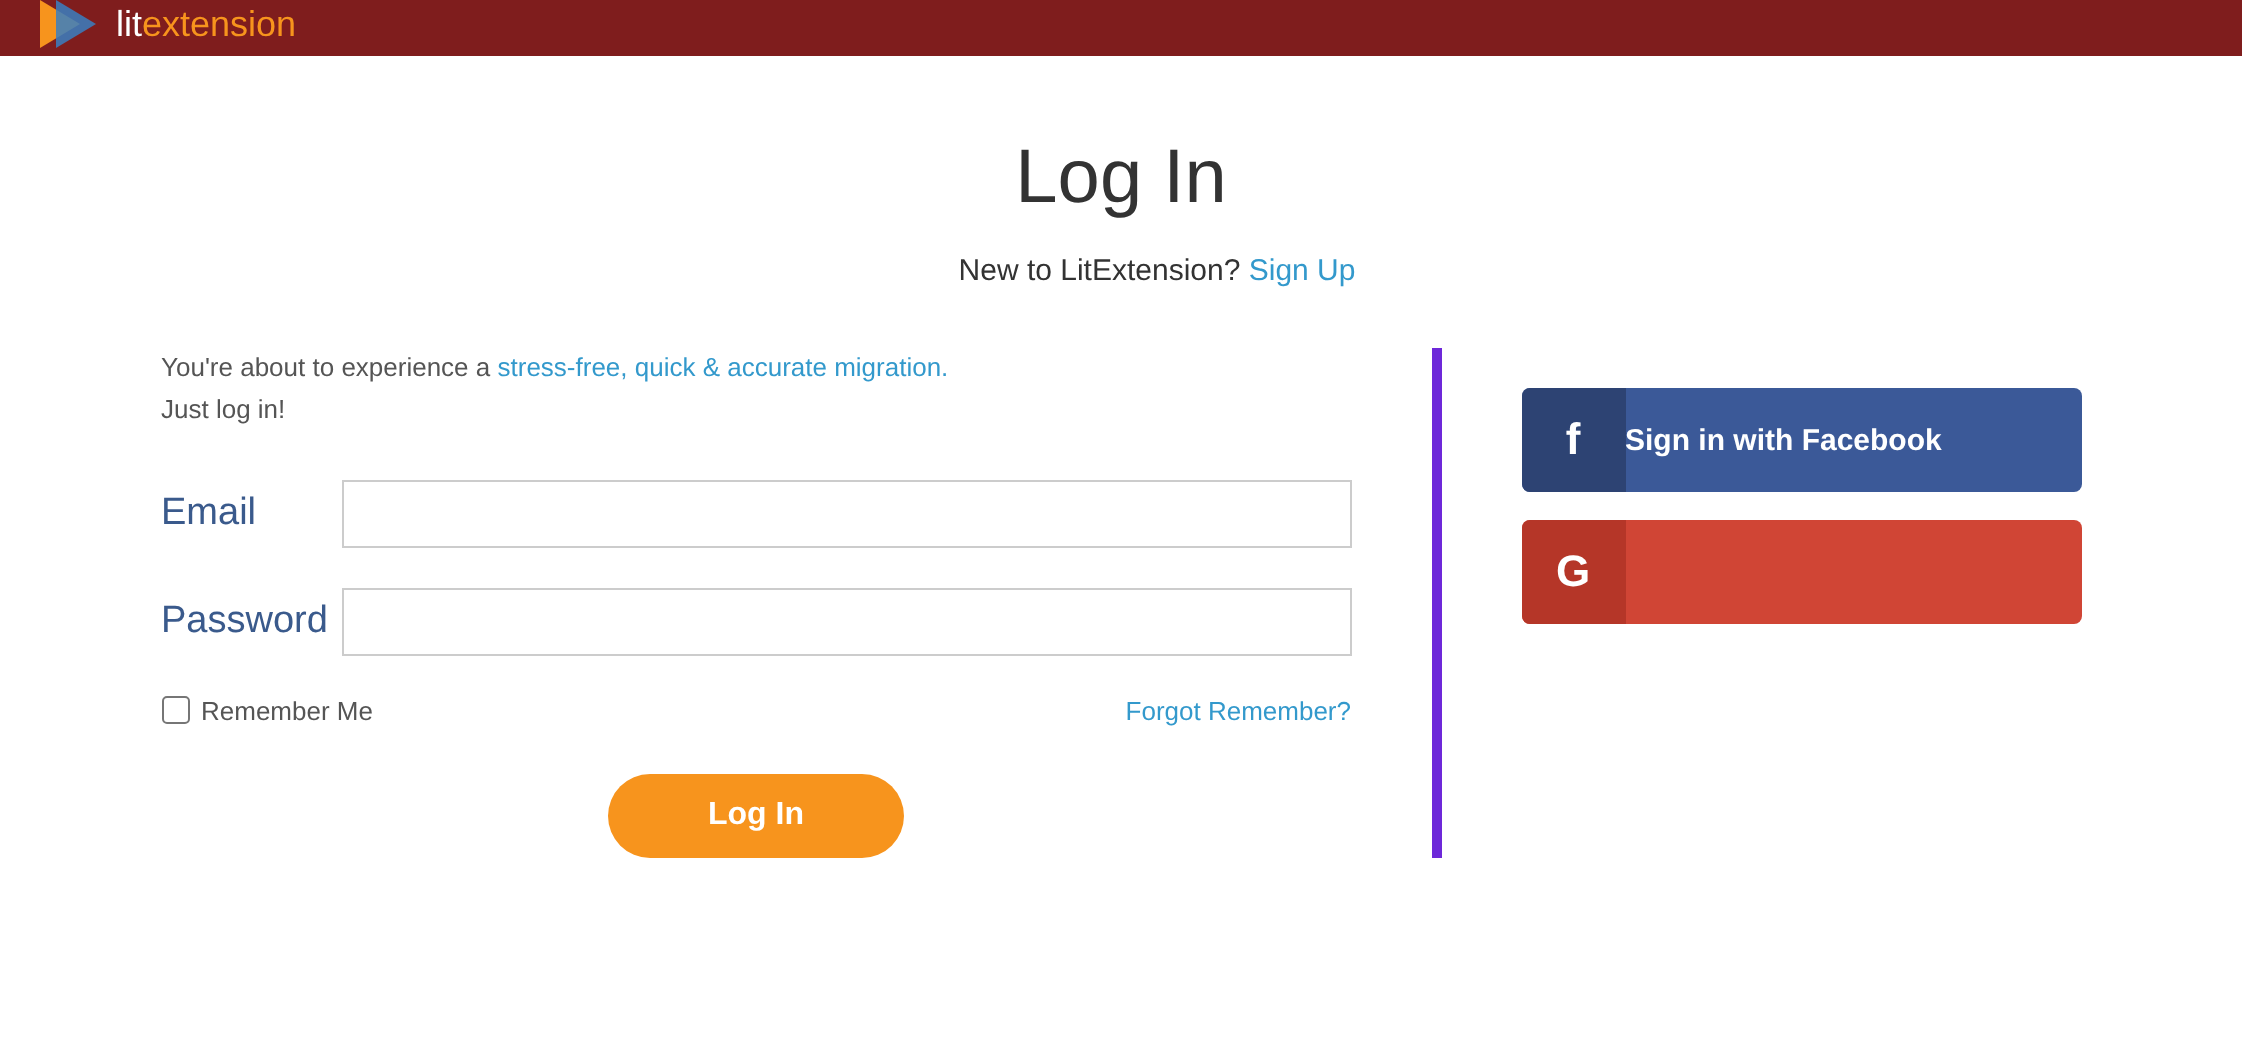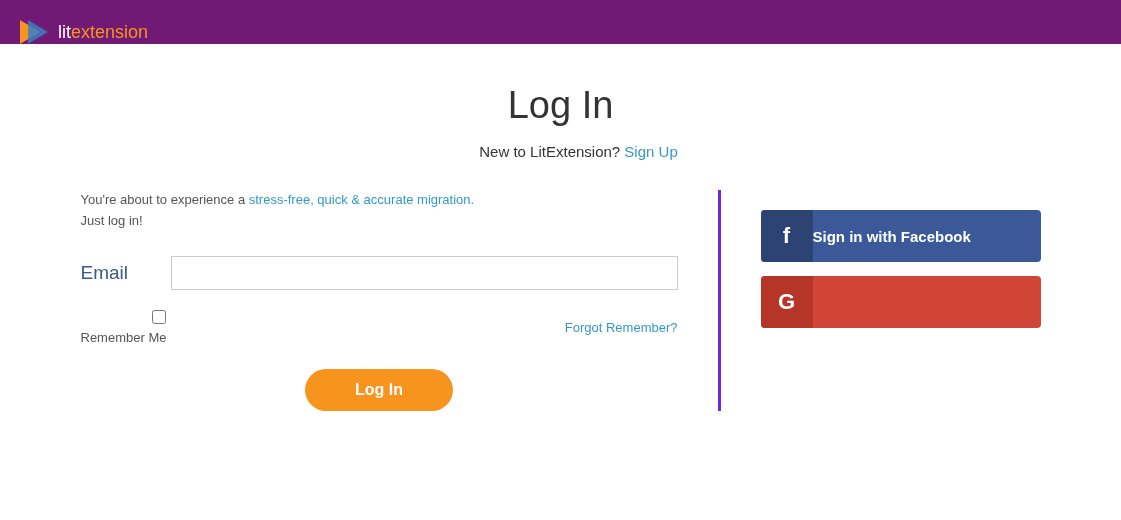--- a/index.html
+++ b/index.html
@@ -1,23 +1,23 @@
 <!DOCTYPE html>
 <html><head>
   <meta charset="utf-8">
   <style>
     * { box-sizing: border-box; margin: 0; padding: 0; }
     body { font-family: Arial, sans-serif; background: #fff; color: #333; }
 
     
     .header {
-      background: #701a75;
-      height: 44px;
-      display: flex;
-      align-items: flex-end;
+      background: #7f1d1d;
+      height: 28px;
+      display: flex;
+      align-items: flex-start;
       padding: 0 20px;
     }
     .logo {
       display: flex;
       align-items: center;
       gap: 6px;
     }
     .logo-icon {
       width: 32px;
       height: 24px;
@@ -67,21 +67,21 @@
       width: 960px;
       max-width: 100%;
       gap: 40px;
       align-items: flex-start;
     }
 
     
     .form-column {
       flex: 1;
       padding-right: 40px;
-      border-right: 3px solid #6d28d9;
+      border-right: 5px solid #6d28d9;
     }
 
     .tagline {
       font-size: 13px;
       color: #555;
       margin-bottom: 24px;
       line-height: 1.6;
     }
     .tagline span.highlight {
       color: #3399cc;
@@ -109,25 +109,24 @@
 
     .form-options {
       display: flex;
       align-items: center;
       justify-content: space-between;
       margin-bottom: 24px;
       padding-left: 0;
     }
     .remember-me {
       display: flex;
-      align-items: flex-end;
+      align-items: flex-start;
       gap: 6px;
       font-size: 13px;
       color: #555;
-      flex-direction: column;
     }
     .remember-me input[type="checkbox"] {
       width: 14px;
       height: 14px;
     }
     .forgot-link {
       font-size: 13px;
       color: #3399cc;
       text-decoration: none;
     }
@@ -234,20 +233,24 @@
       <p class="tagline">
         You're about to experience a <span class="highlight">stress-free, quick &amp; accurate migration.</span><br>
         Just log in!
       </p>
 
       <div class="form-row">
         <label class="form-label">Email</label>
         <input class="form-input" type="email" style="">
       </div>
 
+      <div class="form-row">
+        <label class="form-label">Password</label>
+        <input class="form-input" type="password" style="">
+      </div>
 
       <div class="form-options">
         <label class="remember-me">
           <input type="checkbox" style="">
           <span>Remember Me</span>
         </label>
         <a href="#" class="forgot-link">Forgot Remember?</a>
       </div>
 
       <div class="login-btn-wrapper">

